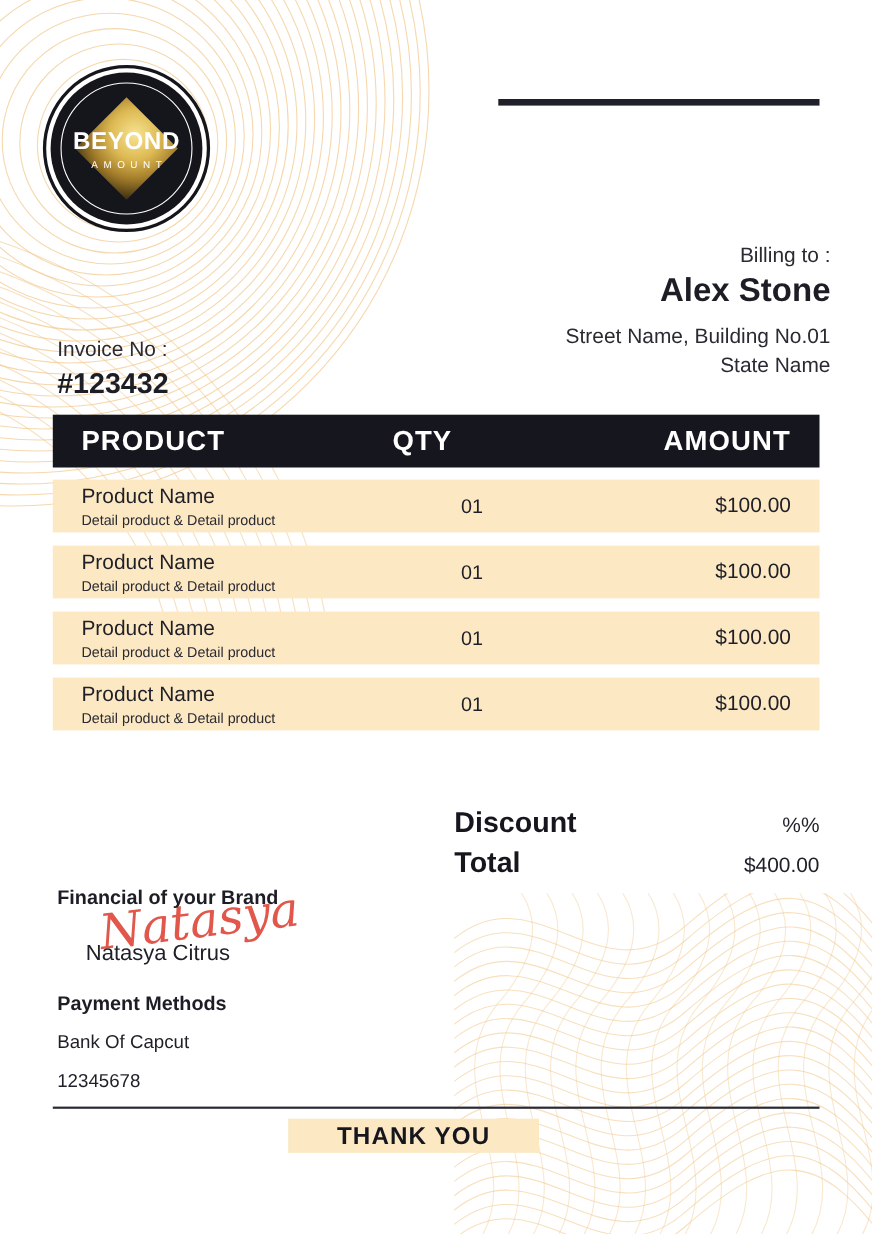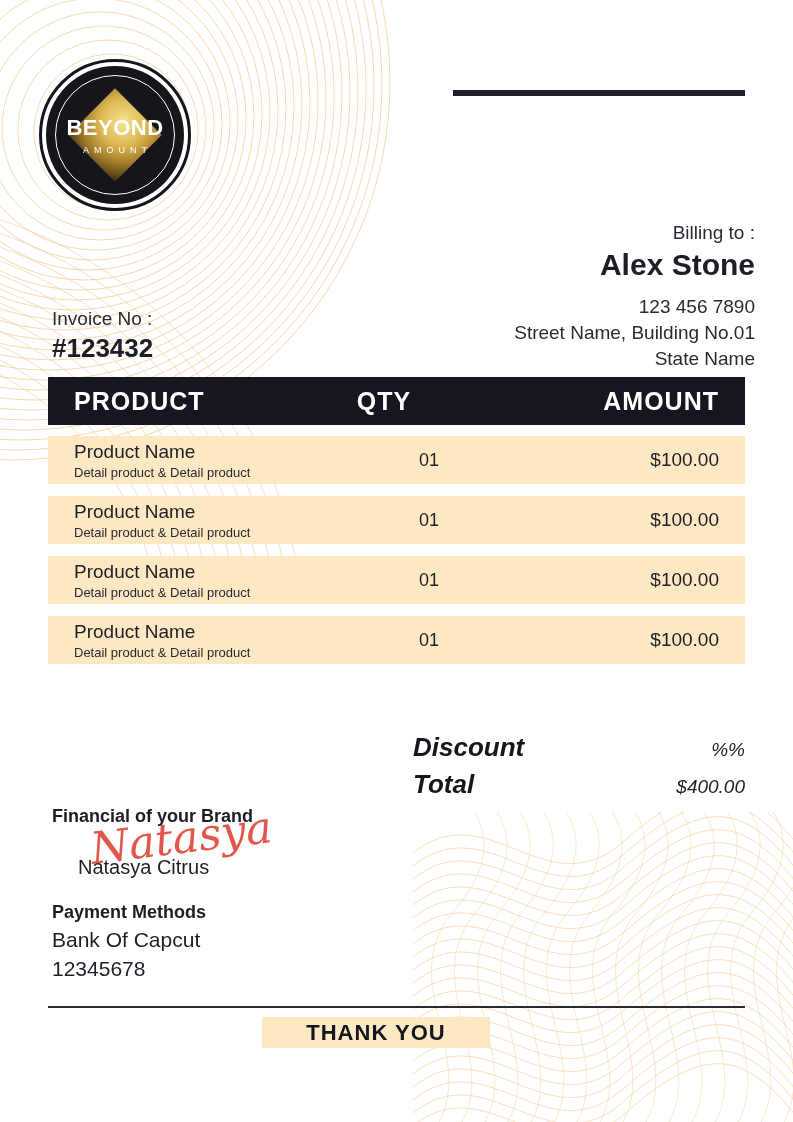--- a/index.html
+++ b/index.html
@@ -63,39 +63,39 @@
     display:grid;grid-template-columns:1fr 140px 220px;align-items:center;
     padding:0 26px;box-sizing:border-box;margin-bottom:12px;
   }
   .p-name{font-size:19px;font-weight:500;color:#1f1f28;}
   .p-detail{font-size:13px;margin-top:2px;color:#2a2a33;}
   .p-qty{text-align:center;font-size:18px;color:#1f1f28;}
   .p-amount{text-align:right;font-size:19px;color:#1f1f28;}
 
   
   .totals{position:absolute;left:413px;right:48px;top:732px;}
-  .tot-row{display:flex;justify-content:space-between;align-items:baseline;margin-bottom:6px;font-style:italic;}
+  .tot-row{display:flex;justify-content:space-between;align-items:baseline;margin-bottom:6px;}
   .tot-label{font-size:26px;font-weight:700;color:#16161e;}
   .tot-value{font-size:19px;color:#1f1f28;}
 
   
   .sig{position:absolute;left:52px;top:806px;width:300px;height:90px;}
   .sig-heading{font-size:18px;font-weight:700;color:#1d1d26;position:relative;z-index:2;}
   .sig-script{
     position:absolute;left:38px;top:6px;z-index:1;
     font-family:"DejaVu Serif", serif;font-style:italic;
     font-size:44px;color:var(--red,#e2574b);transform:rotate(-7deg);
     white-space:nowrap;
   }
   .sig-name{position:absolute;left:26px;top:50px;font-size:20px;color:#1f1f28;z-index:2;}
 
   
   .payment{position:absolute;left:52px;top:902px;}
   .pay-heading{font-size:18px;font-weight:700;color:#1d1d26;}
-  .pay-line{font-size:21px;margin-top:5px;color:#1f1f28;}
+  .pay-line{font-size:17px;margin-top:15px;color:#1f1f28;}
 
   
   .rule{position:absolute;left:48px;top:1006px;width:697px;height:2px;background:#2a2a33;}
   .thanks{
     position:absolute;left:262px;top:1017px;width:228px;height:31px;
     background:var(--cream,#fce8c2);
     display:flex;align-items:center;justify-content:center;
     font-size:22px;font-weight:700;letter-spacing:1px;color:#16161e;
   }
 </style>
@@ -197,21 +197,20 @@
   </div>
 
   <div class="title-block">
     <div class="title-underline"></div>
   </div>
 
   <div class="billing">
     <div class="billing-label">Billing to :</div>
     <div class="billing-name">Alex Stone</div>
     <div class="billing-lines">
-      <div>123 456 7890</div>
       <div>Street Name, Building No.01</div>
       <div>State Name</div>
     </div>
   </div>
 
   <div class="invoice-no">
     <div class="invoice-no-label">Invoice No :</div>
     <div class="invoice-no-value">#123432</div>
   </div>
 

